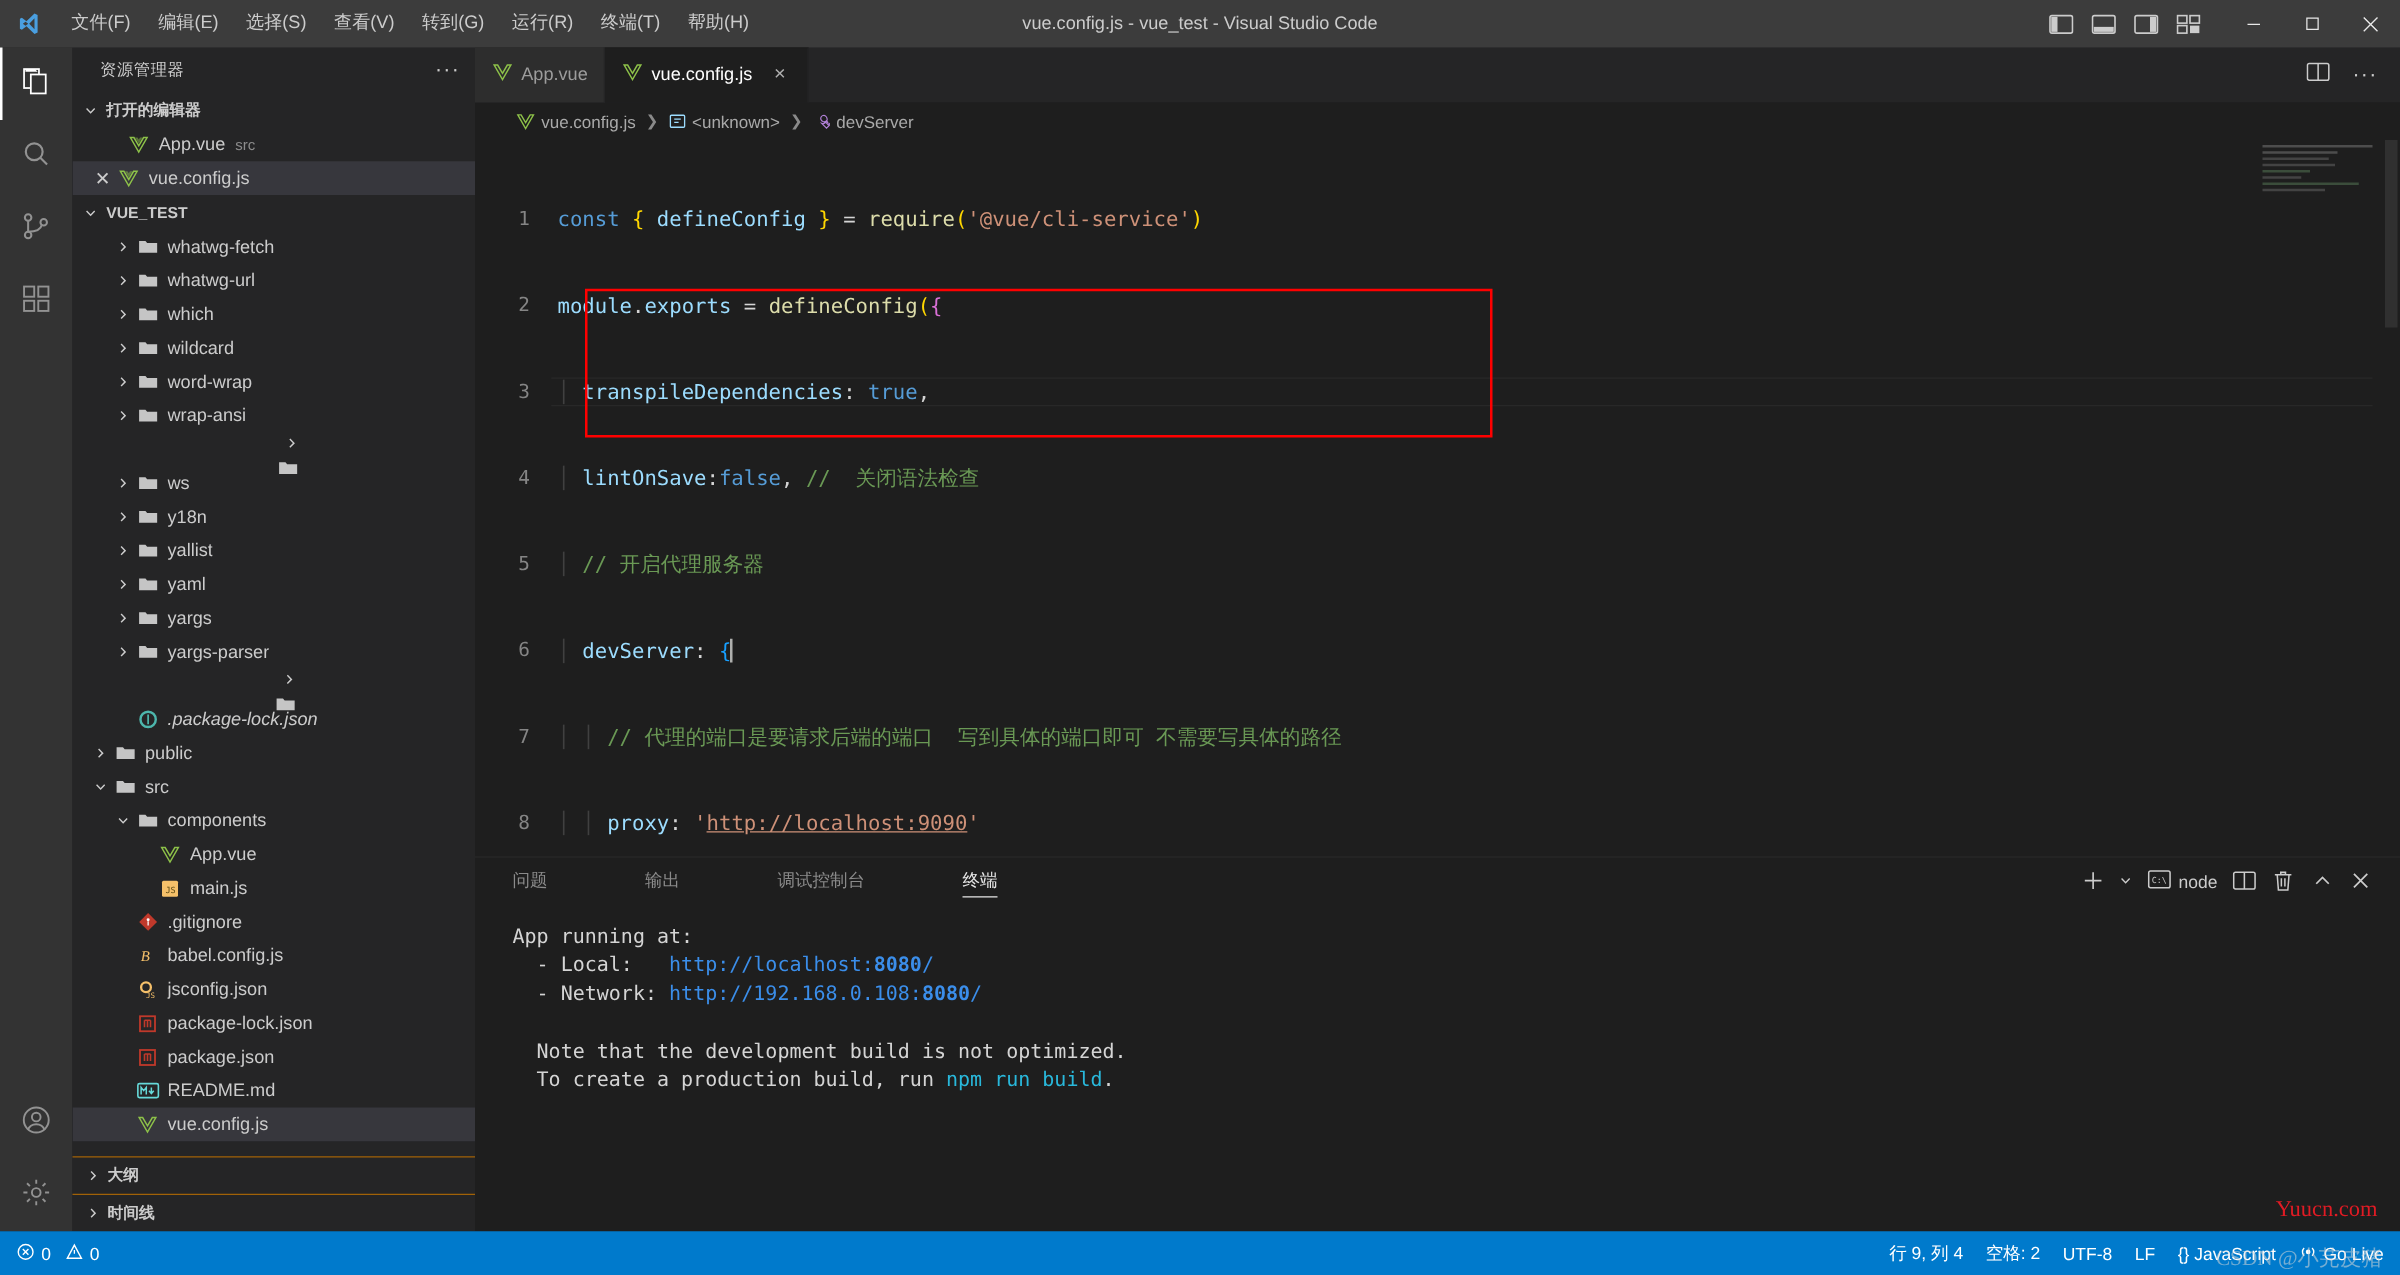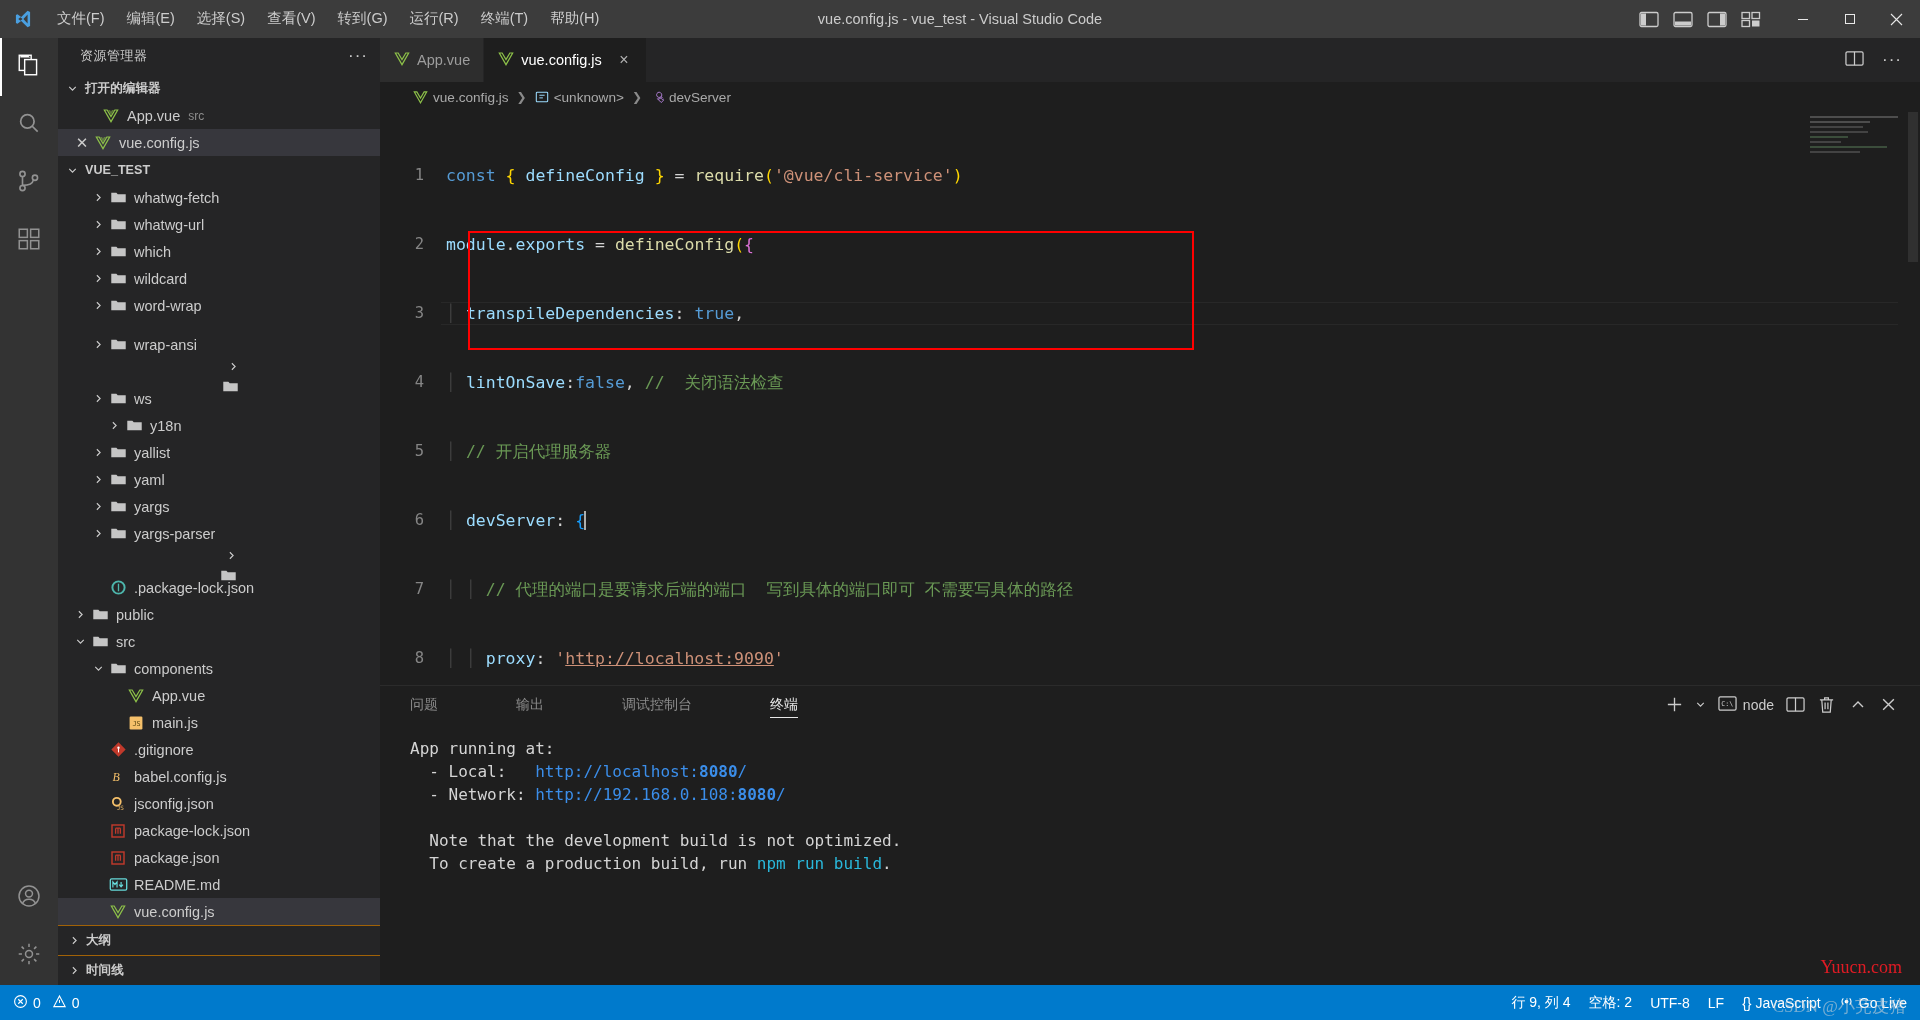--- a/index.html
+++ b/index.html
@@ -416,21 +416,21 @@
                   <path d="M6 4l4 4-4 4" fill="none" stroke="#cccccc" stroke-width="1.4"></path>
                 </svg>
               </span>
               <span class="ficon">
                 <svg width="17" height="17" viewBox="0 0 20 20">
                   <path d="M1.5 4.5h6l1.6 1.8h9.4v9.2H1.5z" fill="#c5c5c5"></path>
                 </svg>
               </span>
               <span class="label">word-wrap</span>
             </div>
-            <div class="row" style="padding-left:32px;margin-top:12px;">
+            <div class="row" style="padding-left:32px;">
               <span class="twisty">
                 <svg width="13" height="13" viewBox="0 0 16 16">
                   <path d="M6 4l4 4-4 4" fill="none" stroke="#cccccc" stroke-width="1.4"></path>
                 </svg>
               </span>
               <span class="ficon">
                 <svg width="17" height="17" viewBox="0 0 20 20">
                   <path d="M1.5 4.5h6l1.6 1.8h9.4v9.2H1.5z" fill="#c5c5c5"></path>
                 </svg>
               </span>
@@ -455,21 +455,21 @@
                   <path d="M6 4l4 4-4 4" fill="none" stroke="#cccccc" stroke-width="1.4"></path>
                 </svg>
               </span>
               <span class="ficon">
                 <svg width="17" height="17" viewBox="0 0 20 20">
                   <path d="M1.5 4.5h6l1.6 1.8h9.4v9.2H1.5z" fill="#c5c5c5"></path>
                 </svg>
               </span>
               <span class="label">ws</span>
             </div>
-            <div class="row" style="padding-left:32px;margin-left:16px;">
+            <div class="row" style="padding-left:32px;">
               <span class="twisty">
                 <svg width="13" height="13" viewBox="0 0 16 16">
                   <path d="M6 4l4 4-4 4" fill="none" stroke="#cccccc" stroke-width="1.4"></path>
                 </svg>
               </span>
               <span class="ficon">
                 <svg width="17" height="17" viewBox="0 0 20 20">
                   <path d="M1.5 4.5h6l1.6 1.8h9.4v9.2H1.5z" fill="#c5c5c5"></path>
                 </svg>
               </span>
@@ -533,21 +533,21 @@
                   <path d="M6 4l4 4-4 4" fill="none" stroke="#cccccc" stroke-width="1.4"></path>
                 </svg>
               </span>
               <span class="ficon">
                 <svg width="17" height="17" viewBox="0 0 20 20">
                   <path d="M1.5 4.5h6l1.6 1.8h9.4v9.2H1.5z" fill="#c5c5c5"></path>
                 </svg>
               </span>
               <span class="label">yorkie</span>
             </div>
-            <div class="row" style="padding-left:32px;">
+            <div class="row" style="padding-left:32px;font-style:italic;">
               <span class="twisty"></span>
               <span class="ficon">
                 <svg width="17" height="17" viewBox="0 0 20 20">
                   <circle cx="10" cy="10" r="7.2" fill="none" stroke="#4db6ac" stroke-width="2.3"></circle>
                   <path d="M10 5.5v9" stroke="#4db6ac" stroke-width="1.6"></path>
                 </svg>
               </span>
               <span class="label">.package-lock.json</span>
             </div>
             <div class="row" style="padding-left:14px;">

